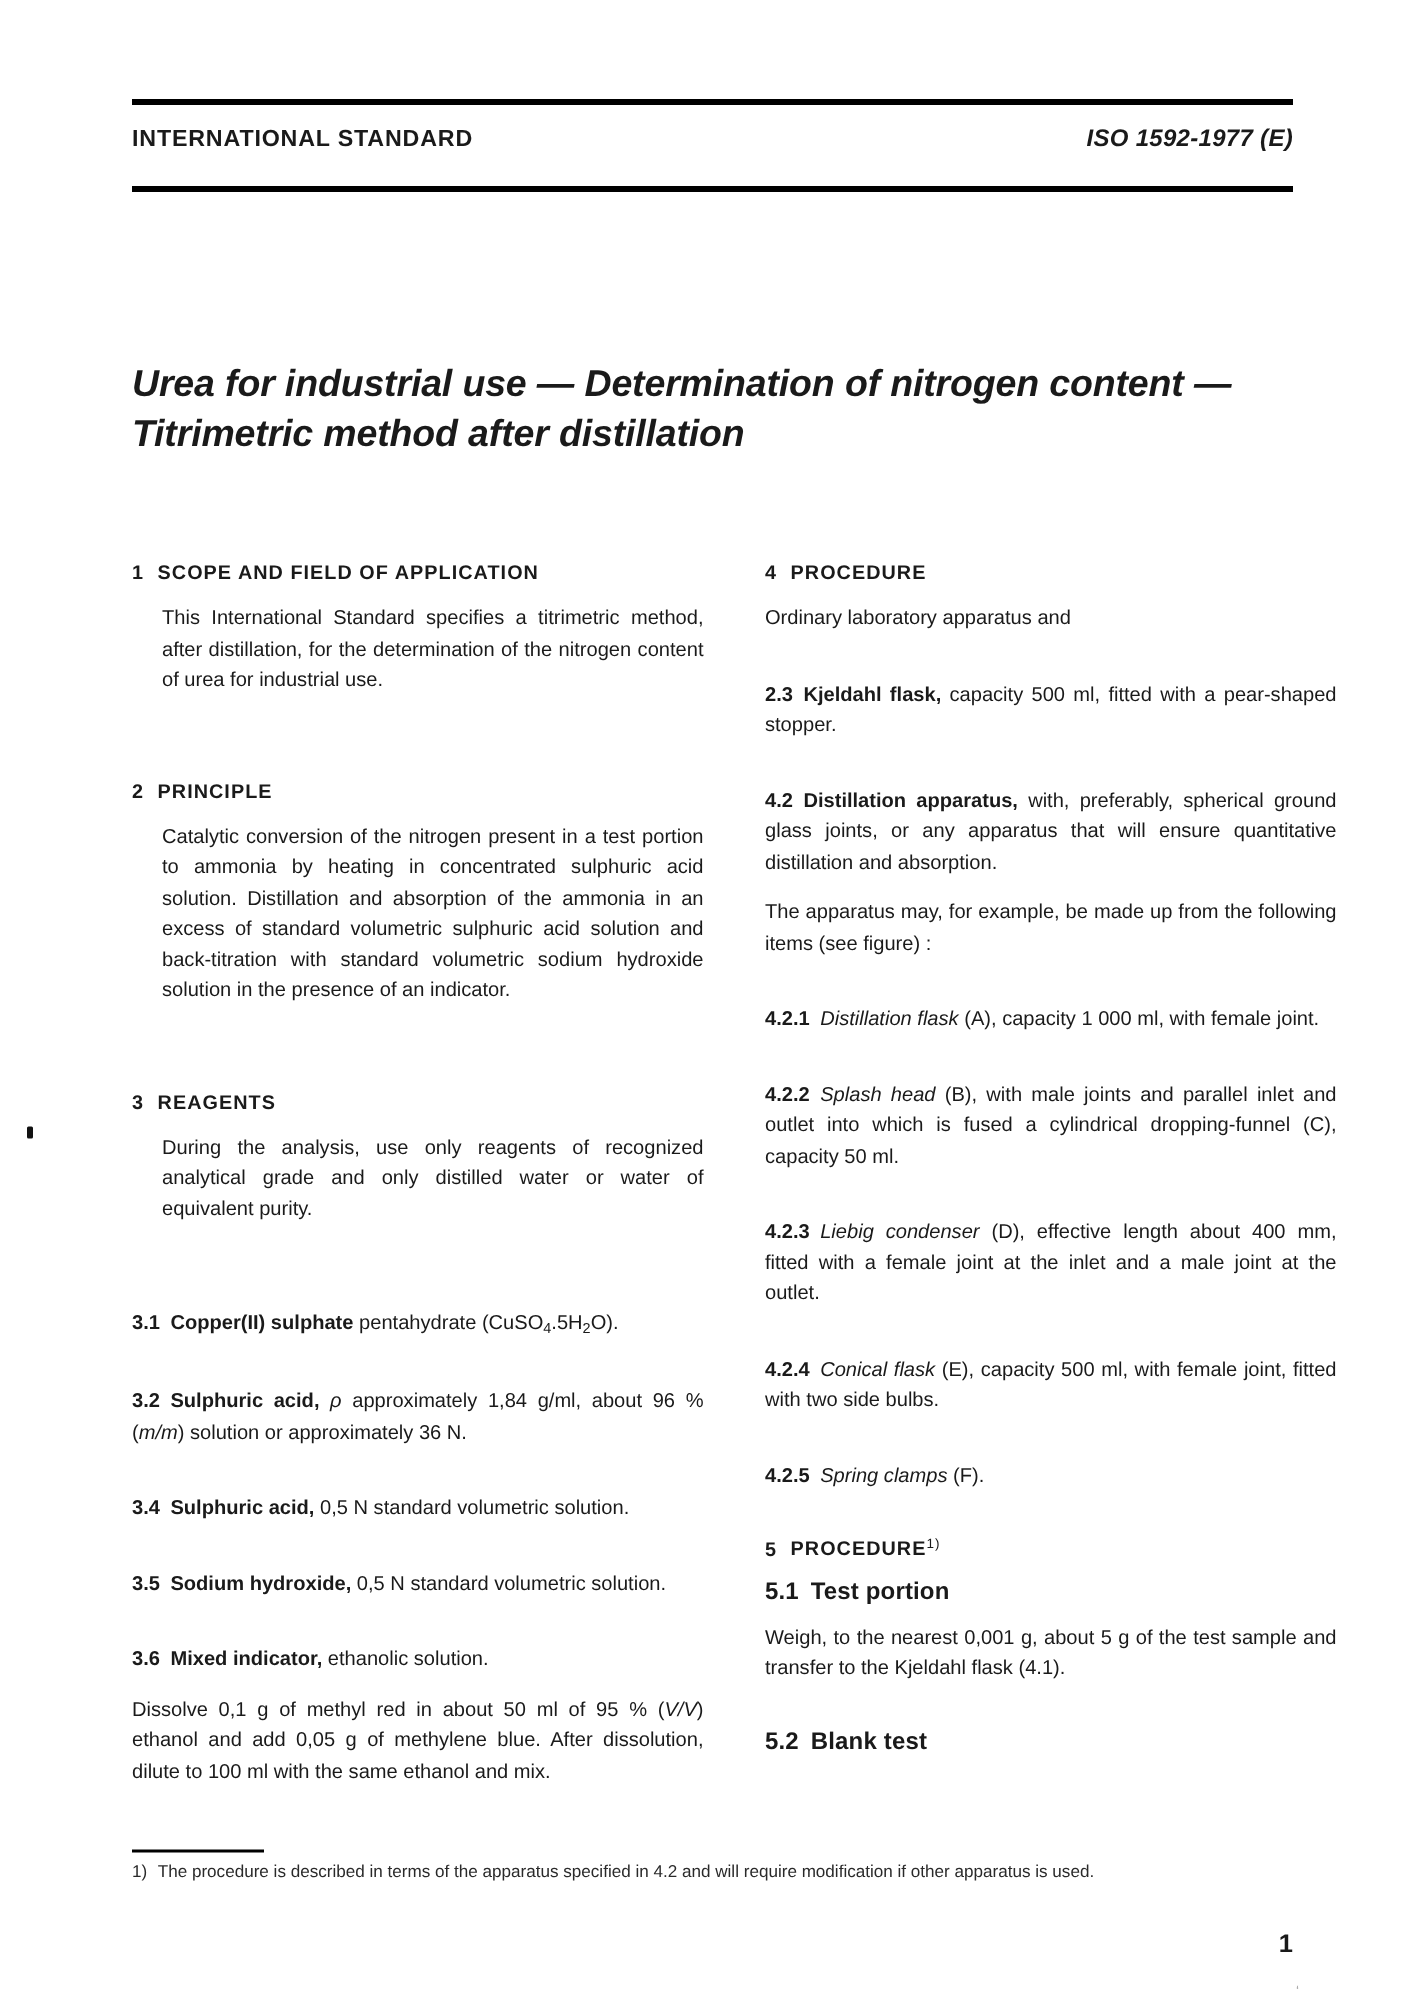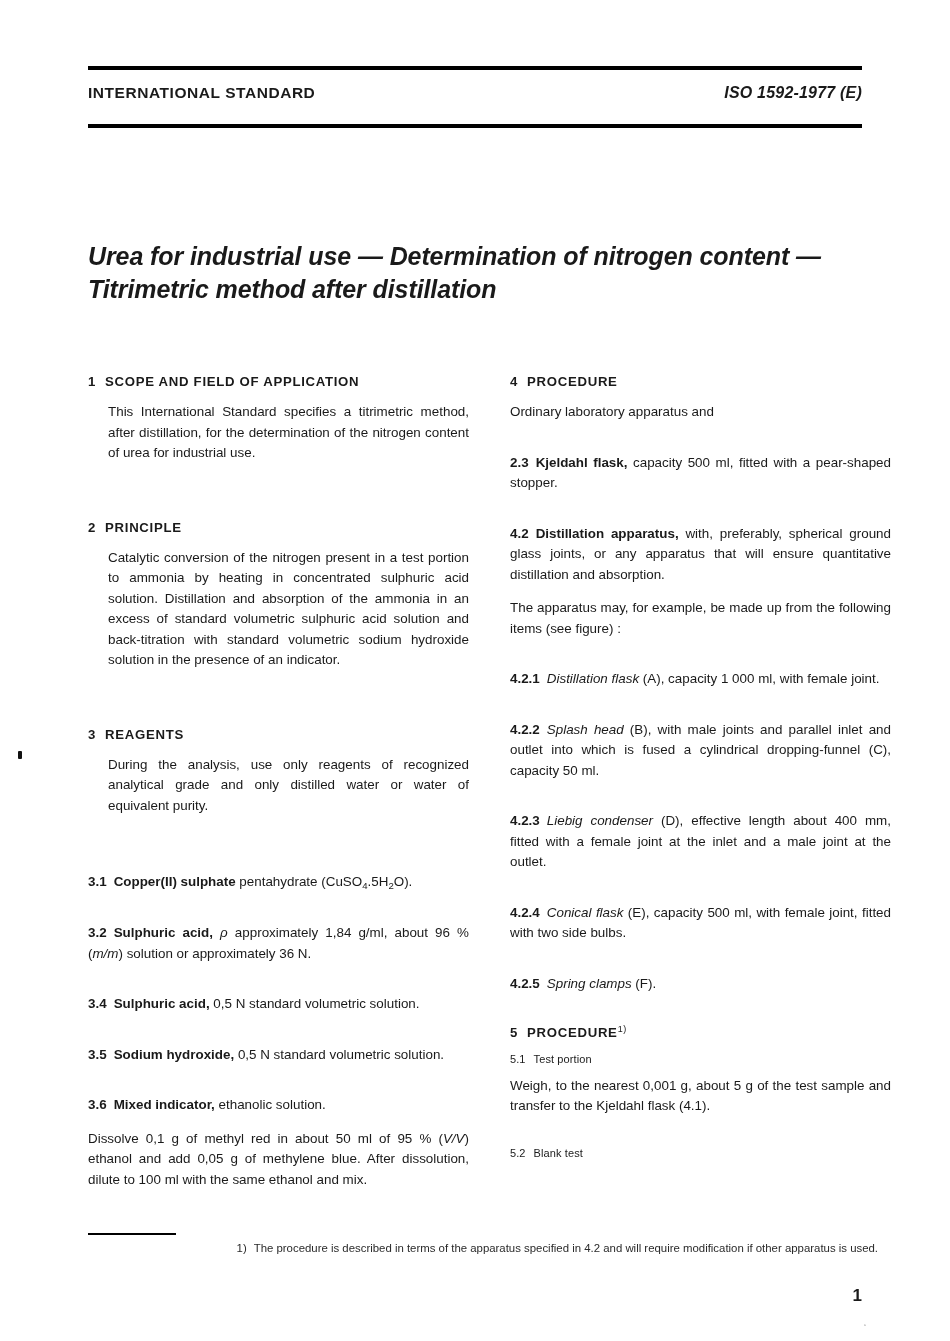--- a/index.html
+++ b/index.html
@@ -75,22 +75,22 @@
 
   h2.sec {
     margin: 0 0 13px 0;
     font-size: 13.2px;
     font-weight: 700;
     letter-spacing: 0.7px;
   }
   h2.sec .num { margin-right: 9px; }
   h3.subsec {
     margin: 0 0 11px 0;
-    font-size: 11px;
-    font-weight: 400;
+    font-size: 16px;
+    font-weight: 700;
     letter-spacing: 0.1px;
   }
   h3.subsec .num { margin-right: 8px; }
 
   p.body {
     margin: 0 0 18px 0;
     font-size: 13.4px;
     line-height: 1.53;
     text-align: justify;
     -webkit-hyphens: none;
@@ -127,21 +127,20 @@
     background: #000;
   }
   #footnote {
     position: absolute;
     left: 88px;
     top: 1240px;
     width: 790px;
     font-size: 11.4px;
     line-height: 1.45;
     color: #2a2a2a;
-    text-align: right;
   }
   #footnote .fn-marker { margin-right: 7px; }
 
   
   #page-number {
     position: absolute;
     right: 88px;
     top: 1286px;
     font-size: 17px;
     font-weight: 700;

